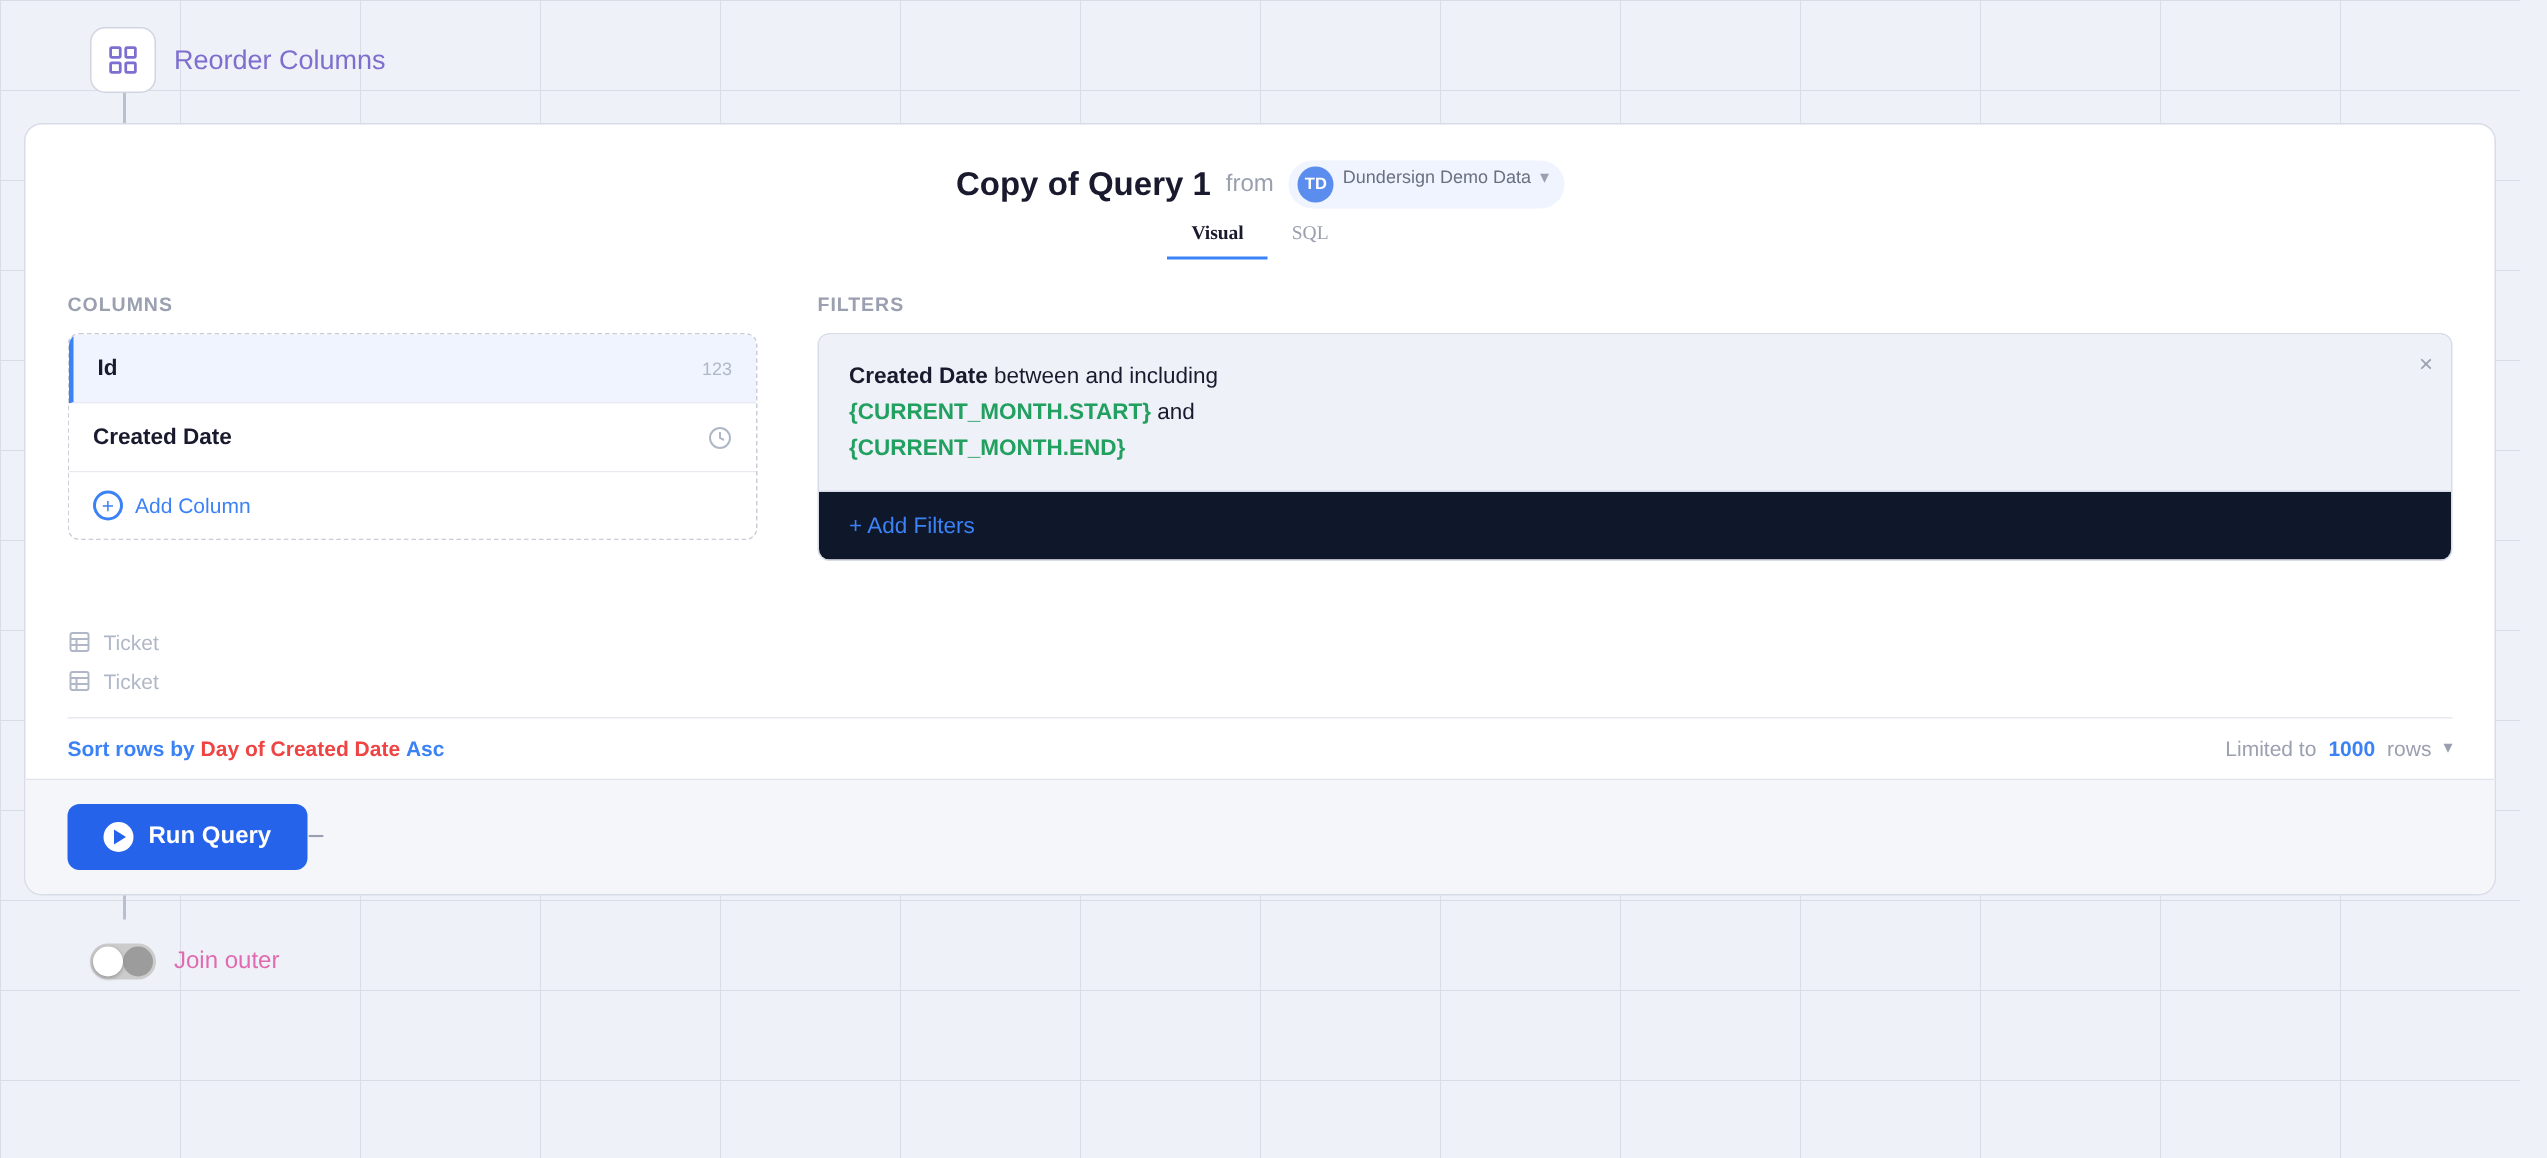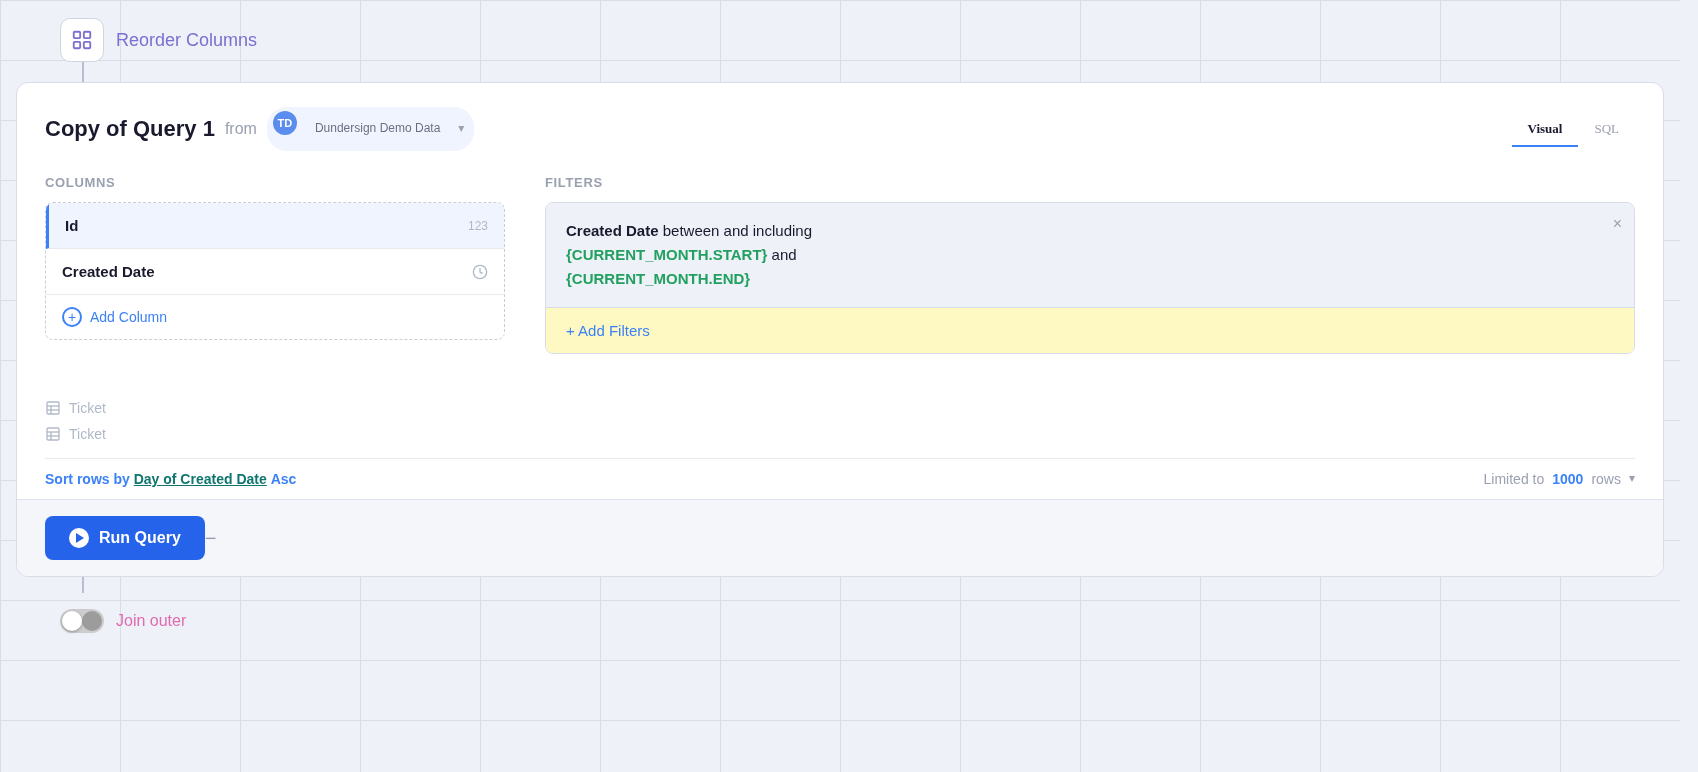--- a/index.html
+++ b/index.html
@@ -82,20 +82,21 @@
       z-index: 2;
       padding: 24px 28px 20px 28px;
     }
 
     
     .card-header {
       display: flex;
       align-items: center;
       justify-content: space-between;
       margin-bottom: 24px;
+      flex-direction: column;
     }
 
     .card-title-area {
       display: flex;
       align-items: center;
       gap: 10px;
     }
 
     .card-title {
       font-size: 22px;
@@ -104,25 +105,25 @@
     }
 
     .card-from {
       font-size: 16px;
       color: #9aa0b0;
       font-weight: 400;
     }
 
     .datasource-badge {
       display: flex;
-      align-items: flex-end;
-      gap: 18px;
+      align-items: flex-start;
+      gap: 6px;
       background: #f0f4ff;
       border-radius: 20px;
-      padding: 4px 10px 16px 6px;
+      padding: 4px 10px 4px 6px;
       cursor: pointer;
     }
 
     .datasource-icon {
       width: 24px;
       height: 24px;
       background: #5b8dee;
       border-radius: 50%;
       display: flex;
       align-items: center;
@@ -334,21 +335,21 @@
       font-size: 16px;
       background: none;
       border: none;
     }
 
     .add-filters-row {
       padding: 14px 20px;
       color: #3b82f6;
       font-size: 15px;
       cursor: pointer;
-      background: #fef9c3;
+      background: #0f172a;
     }
 
     
     .sort-row {
       display: flex;
       align-items: center;
       justify-content: space-between;
       padding: 12px 0;
       margin-top: 16px;
       border-top: 1px solid #e8eaf0;
@@ -596,21 +597,21 @@
           <div class="add-filters-row">
             <span>+ Add Filters</span>
           </div>
         </div>
       </div>
     </div>
 
     <div class="sort-row">
       <div class="sort-text">
         <span>Sort rows by</span>
-        <span> </span><span style="color:#0f766e;font-weight:600;cursor:pointer;text-decoration:underline;">Day of Created Date</span>
+        <span> </span><span style="color:#ef4444;font-weight:600;cursor:pointer;">Day of Created Date</span>
         <span> </span><span>Asc</span>
       </div>
       <div class="limit-area">
         <span>Limited to</span>
         <span class="limit-value">1000</span>
         <span>rows</span>
         <span class="limit-chevron">▾</span>
       </div>
     </div>
 

